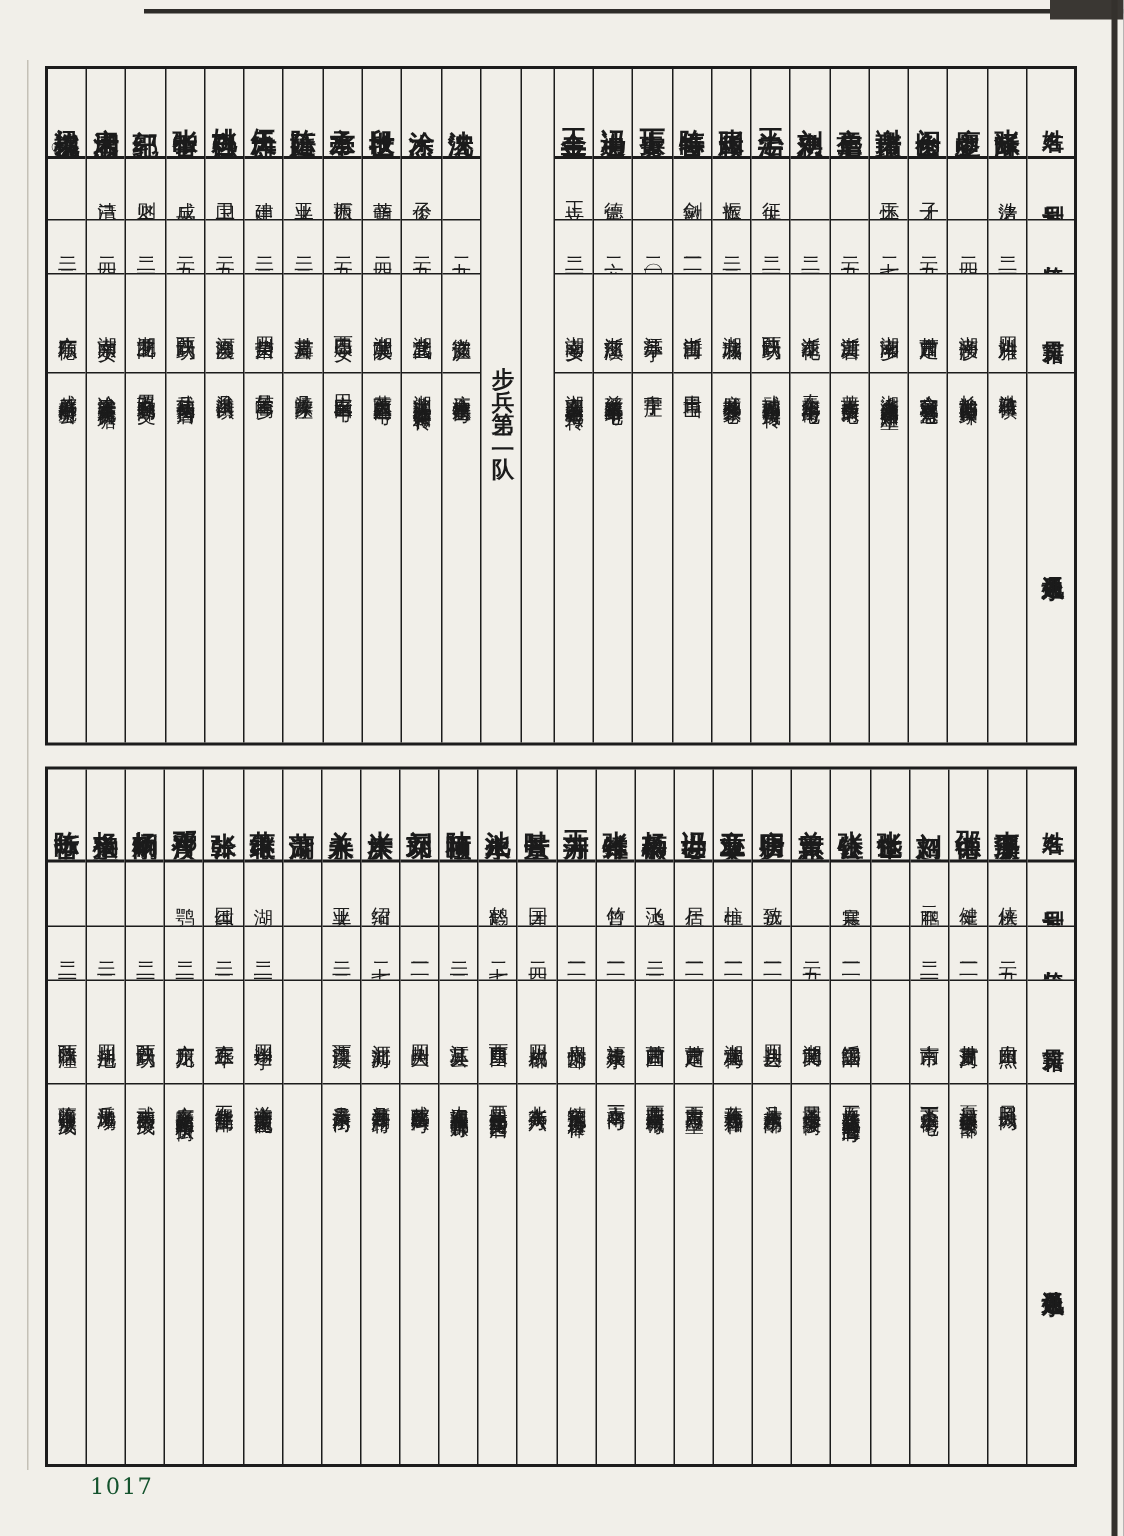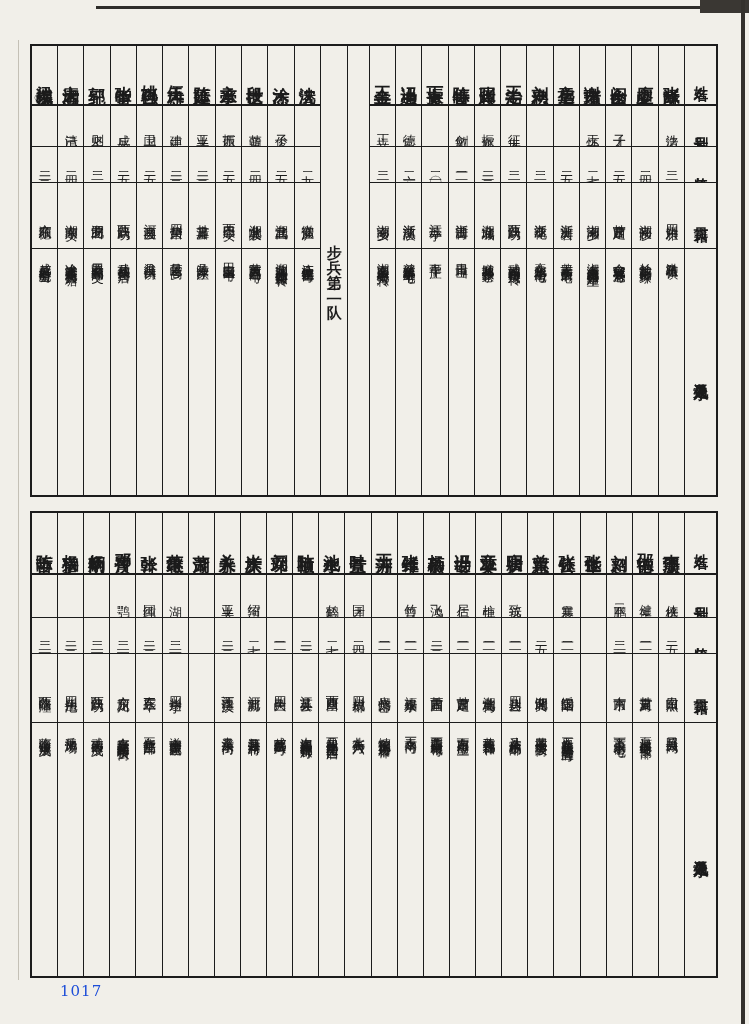--- a/index.html
+++ b/index.html
@@ -55,21 +55,21 @@
     flex:1 1 auto; writing-mode:vertical-rl; text-orientation:upright;
     display:flex; align-items:center; justify-content:center;
     font-size:15px; font-weight:700; letter-spacing:15px;
   }
   .note{
     position:absolute; left:2px; bottom:1px;
     writing-mode:horizontal-tb; font-size:9px; font-weight:400; letter-spacing:0;
   }
   .page-number{
     position:absolute; left:60px; top:982px;
-    font-size:15px; letter-spacing:1px; color:#1d4ed8;
+    font-size:15px; letter-spacing:1px; color:#14532d;
     font-family:"DejaVu Serif","Liberation Serif",serif;
   }
 </style>
 </head>
 <body>
 
 <div class="page">
 
   <div class="art-top"></div>
   <div class="art-corner"></div>

